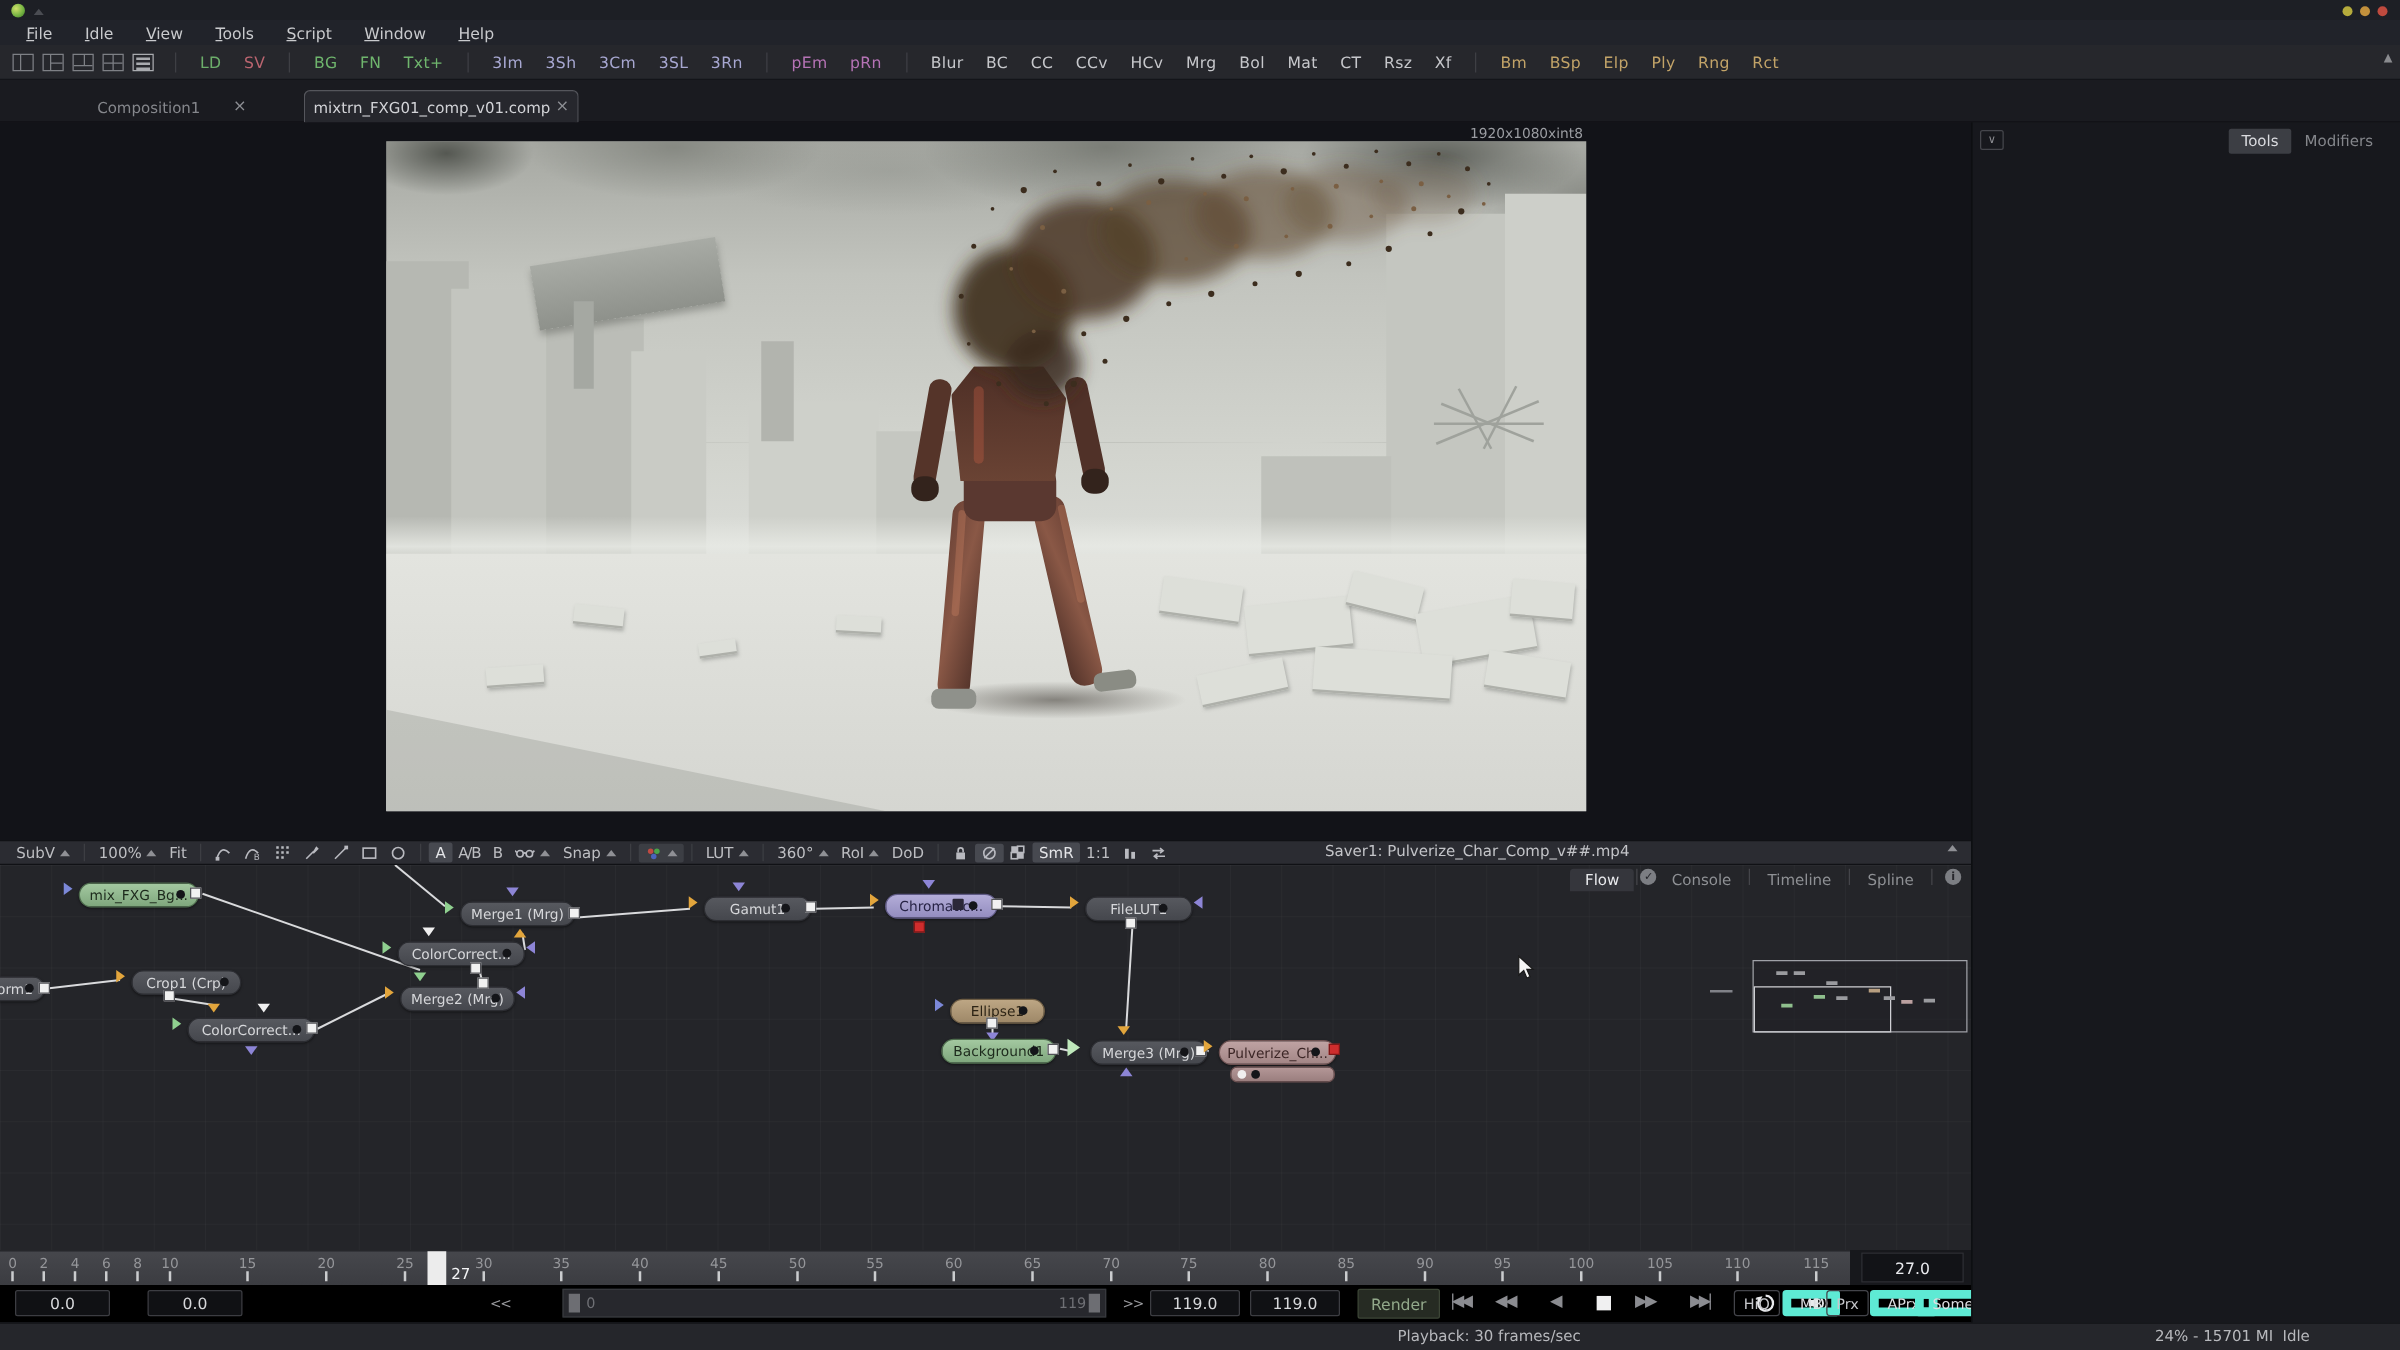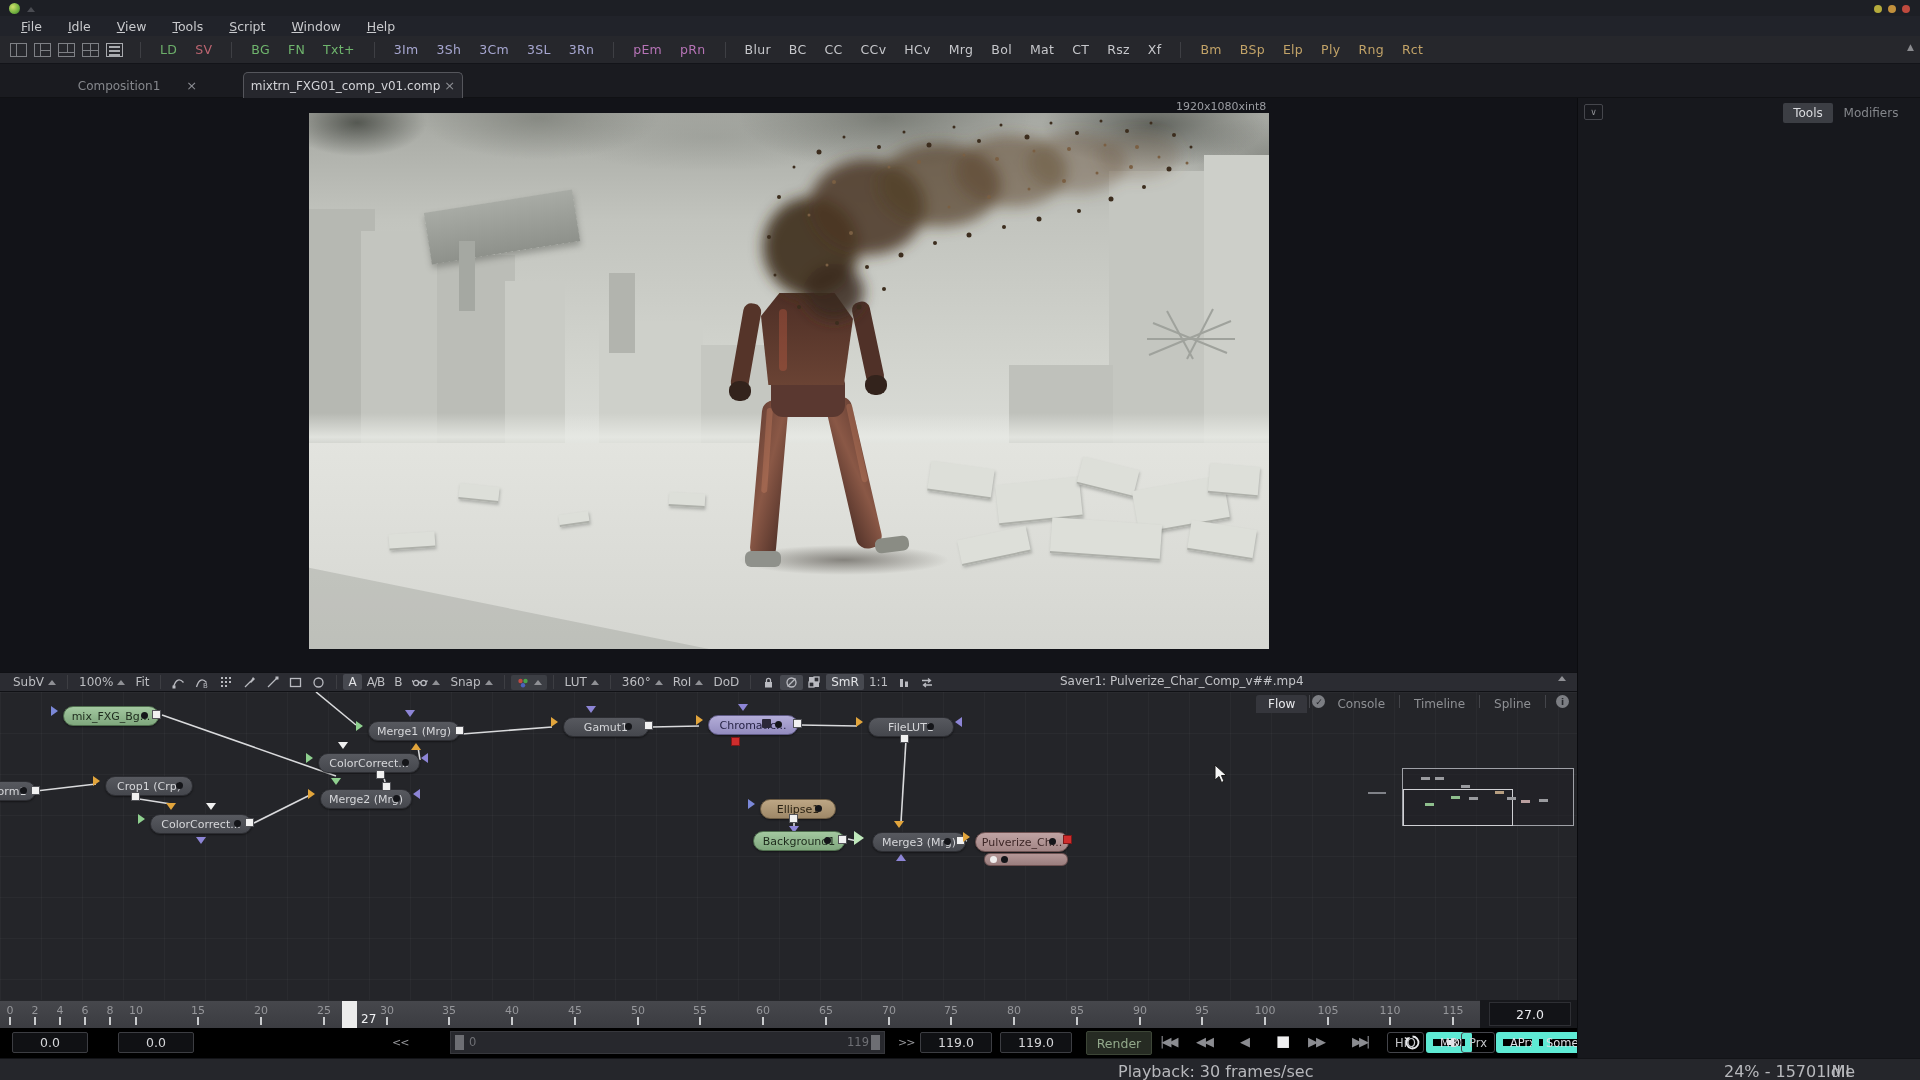--- a/index.html
+++ b/index.html
@@ -99,21 +99,21 @@
 #rtrack{left:450px;top:3px;width:435px;height:23px;background:#27282d;border:1px solid #37383d}
 .rhandle{position:absolute;top:3px;width:9px;height:15px;background:#6d6e73}
 .rlab{position:absolute;top:3px;color:#6f7075;font-size:11.5px}
 #renderbtn{left:1086px;top:3px;width:66px;height:24px;background:#262b23;border:1px solid #3d4637;border-radius:2px;color:#93a98b;display:flex;align-items:center;justify-content:center;font-size:12.5px}
 .tic{position:absolute;top:6px;color:#8b8c91;font-size:13px;letter-spacing:-2px;white-space:nowrap}
 #stopbtn{color:#f0f0f1;font-size:15px;letter-spacing:0}
 .qbtn{position:absolute;top:4px;height:21px;border-radius:3px;display:flex;align-items:center;justify-content:center;font-size:11.5px;color:#c6c7cb;padding:0 7px}
 .qb-dim{border:1px solid #43444a}
 .qb-on{border:7px solid #5eead4;color:#dddee2}
 
-#statusbar{left:0;top:1058px;width:1920px;height:22px;background:#25262b;border-top:1px solid #121317;color:#b7b8bc;font-size:16px}
+#statusbar{left:0;top:1058px;width:1920px;height:22px;background:#25262b;border-top:1px solid #121317;color:#b7b8bc;font-size:12px}
 
 #rpanel{left:1577px;top:98px;width:343px;height:960px;background:#17181d;border-left:1px solid #0b0c0f}
 #rpbtn{left:6px;top:6px;width:19px;height:16px;border:1px solid #45464c;border-radius:2px;color:#8f9095;font-size:9px;display:flex;align-items:center;justify-content:center}
 #rtools{left:205px;top:5px;width:50px;height:20px;background:#3c3e44;border-radius:2px;color:#dadbdf;display:flex;align-items:center;justify-content:center}
 #rmods{left:258px;top:5px;width:70px;height:20px;color:#84868b;display:flex;align-items:center;justify-content:center}
 svg{display:block}
 .ic{stroke:#b9bac0;fill:none;stroke-width:1.3}
 </style>
 </head>
 <body>

